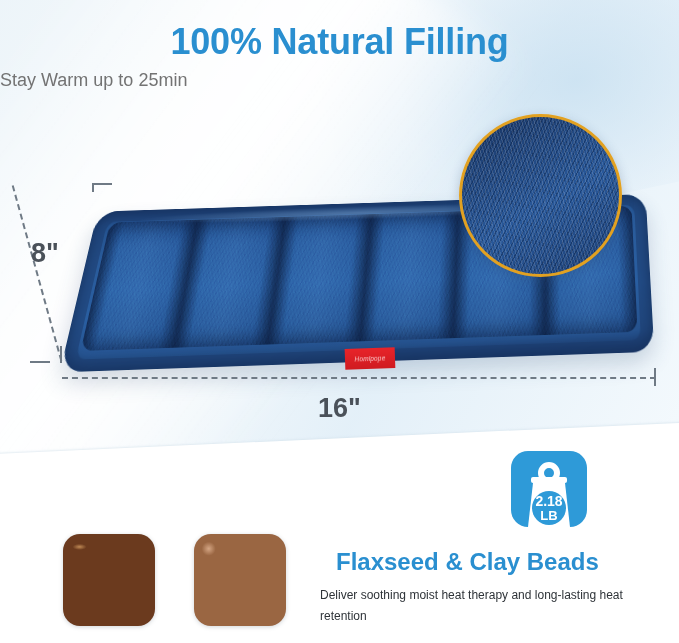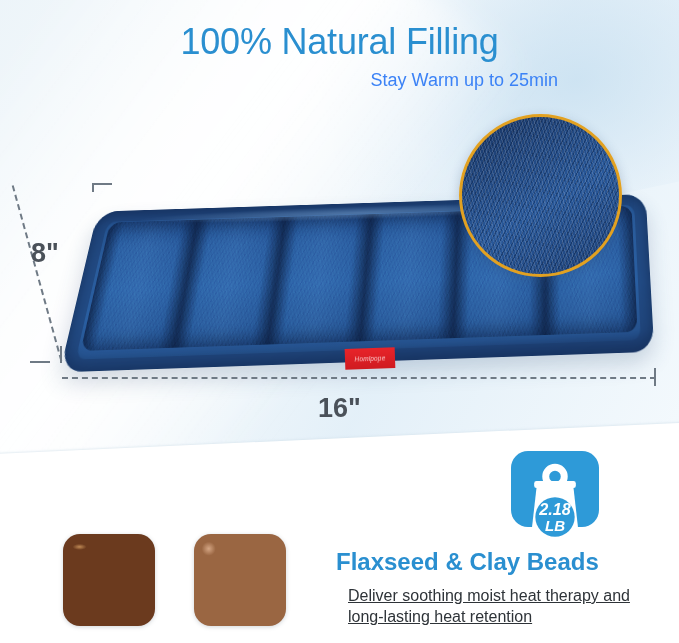--- a/index.html
+++ b/index.html
@@ -53,32 +53,32 @@
     box-shadow: 0 -1px 2px rgba(210,224,234,0.55);
   }
 
   
   .headline {
     position: absolute;
     left: 0; top: 21px;
     width: 679px;
     text-align: center;
     font-size: 36px;
-    font-weight: normal;
+    font-weight: bold;
     letter-spacing: -0.2px;
     color: #2a8fd0;
     white-space: nowrap;
   }
   .subheadline {
     position: absolute;
     left: 0; top: 70px;
     width: 558px;
-    text-align: right;
+    text-align: left;
     font-size: 18px;
-    color: #3b82f6;
+    color: #737373;
   }
 
   
   .product-wrap {
     position: absolute;
     left: 55px; top: 172px;
     width: 615px; height: 200px;
   }
   .pad {
     position: absolute;
@@ -219,24 +219,23 @@
     text-align: center;
     font-size: 27px;
     font-weight: bold;
     color: #4a5159;
   }
 
   
   .weight-badge {
     position: absolute;
     left: 511px; top: 451px;
-    width: 88px; height: 76px;
+    width: 76px; height: 76px;
     border-radius: 17px;
     background: #2e9ad8;
-    font-style: italic;
   }
   .weight-svg { position: absolute; inset: 0; }
 
   
   .swatch {
     position: absolute;
     top: 534px;
     width: 92px; height: 92px;
     border-radius: 17px;
     box-shadow: 0 1px 4px rgba(90,105,120,0.28);
@@ -285,26 +284,25 @@
     position: absolute;
     left: 336px; top: 548px;
     font-size: 24px;
     font-weight: bold;
     color: #2a8fd0;
     white-space: nowrap;
     text-align: center;
   }
   .bottom-desc {
     position: absolute;
-    left: 348px; top: 585px;
+    left: 320px; top: 585px;
     width: 310px;
-    font-size: 16px;
+    font-size: 12px;
     line-height: 21px;
     color: #2e3338;
-    text-decoration: underline;
   }
 </style>
 </head>
 <body>
 
 <div id="page">
 
   <div class="bg-base"></div>
   <div class="bg-blue-wash"></div>
   <div class="bg-topright-tint"></div>

